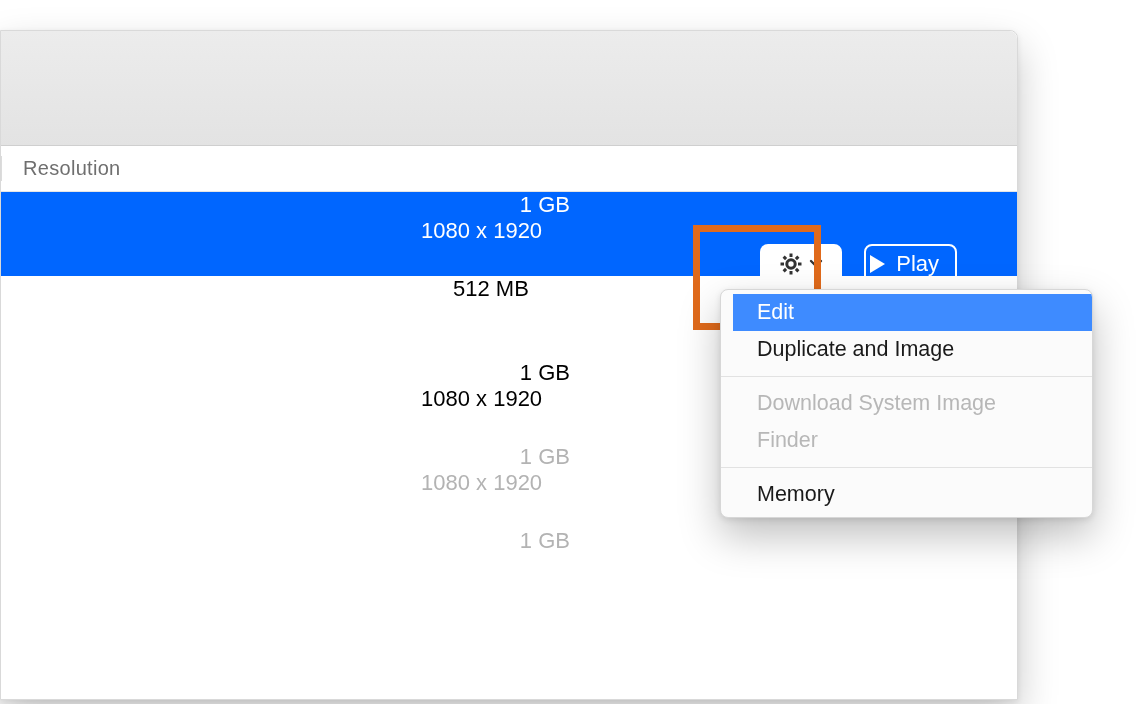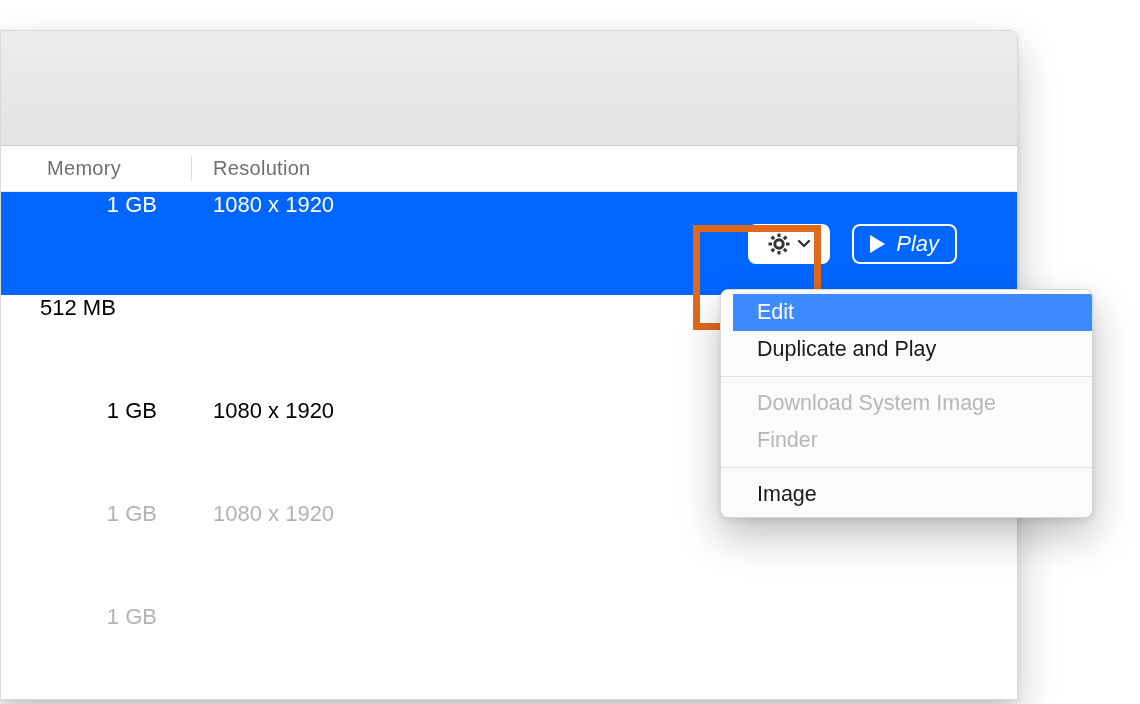--- a/index.html
+++ b/index.html
@@ -65,22 +65,24 @@
     top: 10px;
     bottom: 10px;
     width: 1px;
     background: #dcdcdc;
   }
 
   .rows { position: relative; }
 
   .row {
     display: flex;
-    height: 103px;
+    align-items: center;
+    height: 84px;
     font-size: 22px;
+    flex-direction: column;
   }
   .row.sel { background: #0066ff; color: #ffffff; }
   .row.r2 .mem { padding-left: 39px; color: #000; }
   .row.norm { color: #000; }
   .row.dim { color: #b3b3b3; }
 
   .mem {
     width: 190px;
     text-align: right;
     padding-right: 34px;
@@ -106,29 +108,28 @@
     border-radius: 8px;
     display: flex;
     align-items: center;
     justify-content: center;
     gap: 6px;
   }
   .gear-btn svg { display:block; }
 
   .play-btn {
     height: 40px;
-    padding: 0 16px 0 14px;
+    padding: 0 16px 0 2px;
     border: 2px solid #ffffff;
     border-radius: 8px;
     display: flex;
     align-items: center;
     gap: 10px;
     color: #ffffff;
     font-size: 22px;
-    font-style: italic;
   }
   .play-btn svg { display:block; }
 
   .highlight-box {
     position: absolute;
     border: 7px solid #e06a1b;
     pointer-events: none;
   }
 
   .menu {
@@ -156,23 +157,20 @@
   }
   .menu-item.disabled { color: #b7b7b7; }
 </style>
 </head>
 <body>
 
 <div class="window">
   <div class="toolbar"></div>
 
   <div class="header-row">
-    <div class="col-memory">
-      <span>Memory</span>
-    </div>
     <div class="col-resolution">
       <span>Resolution</span>
     </div>
   </div>
 
   <div class="rows">
 
     <div class="row sel">
       <div class="mem">1 GB</div>
       <div class="res">1080 x 1920</div>
@@ -236,31 +234,31 @@
 </div>
 
 <div class="highlight-box" style="left:693px; top:225px; width:128px; height:105px;"></div>
 
 <div class="menu">
   <div class="menu-group">
     <div class="menu-item highlighted">
       <span>Edit</span>
     </div>
     <div class="menu-item">
-      <span>Duplicate and Play</span>
+      <span>Duplicate and Image</span>
     </div>
   </div>
   <div class="menu-sep"></div>
   <div class="menu-group">
     <div class="menu-item disabled">
       <span>Download System Image</span>
     </div>
     <div class="menu-item disabled">
       <span>Finder</span>
     </div>
   </div>
   <div class="menu-sep"></div>
   <div class="menu-group">
     <div class="menu-item">
-      <span>Image</span>
+      <span>Memory</span>
     </div>
   </div>
 </div>
 
 </body></html>

